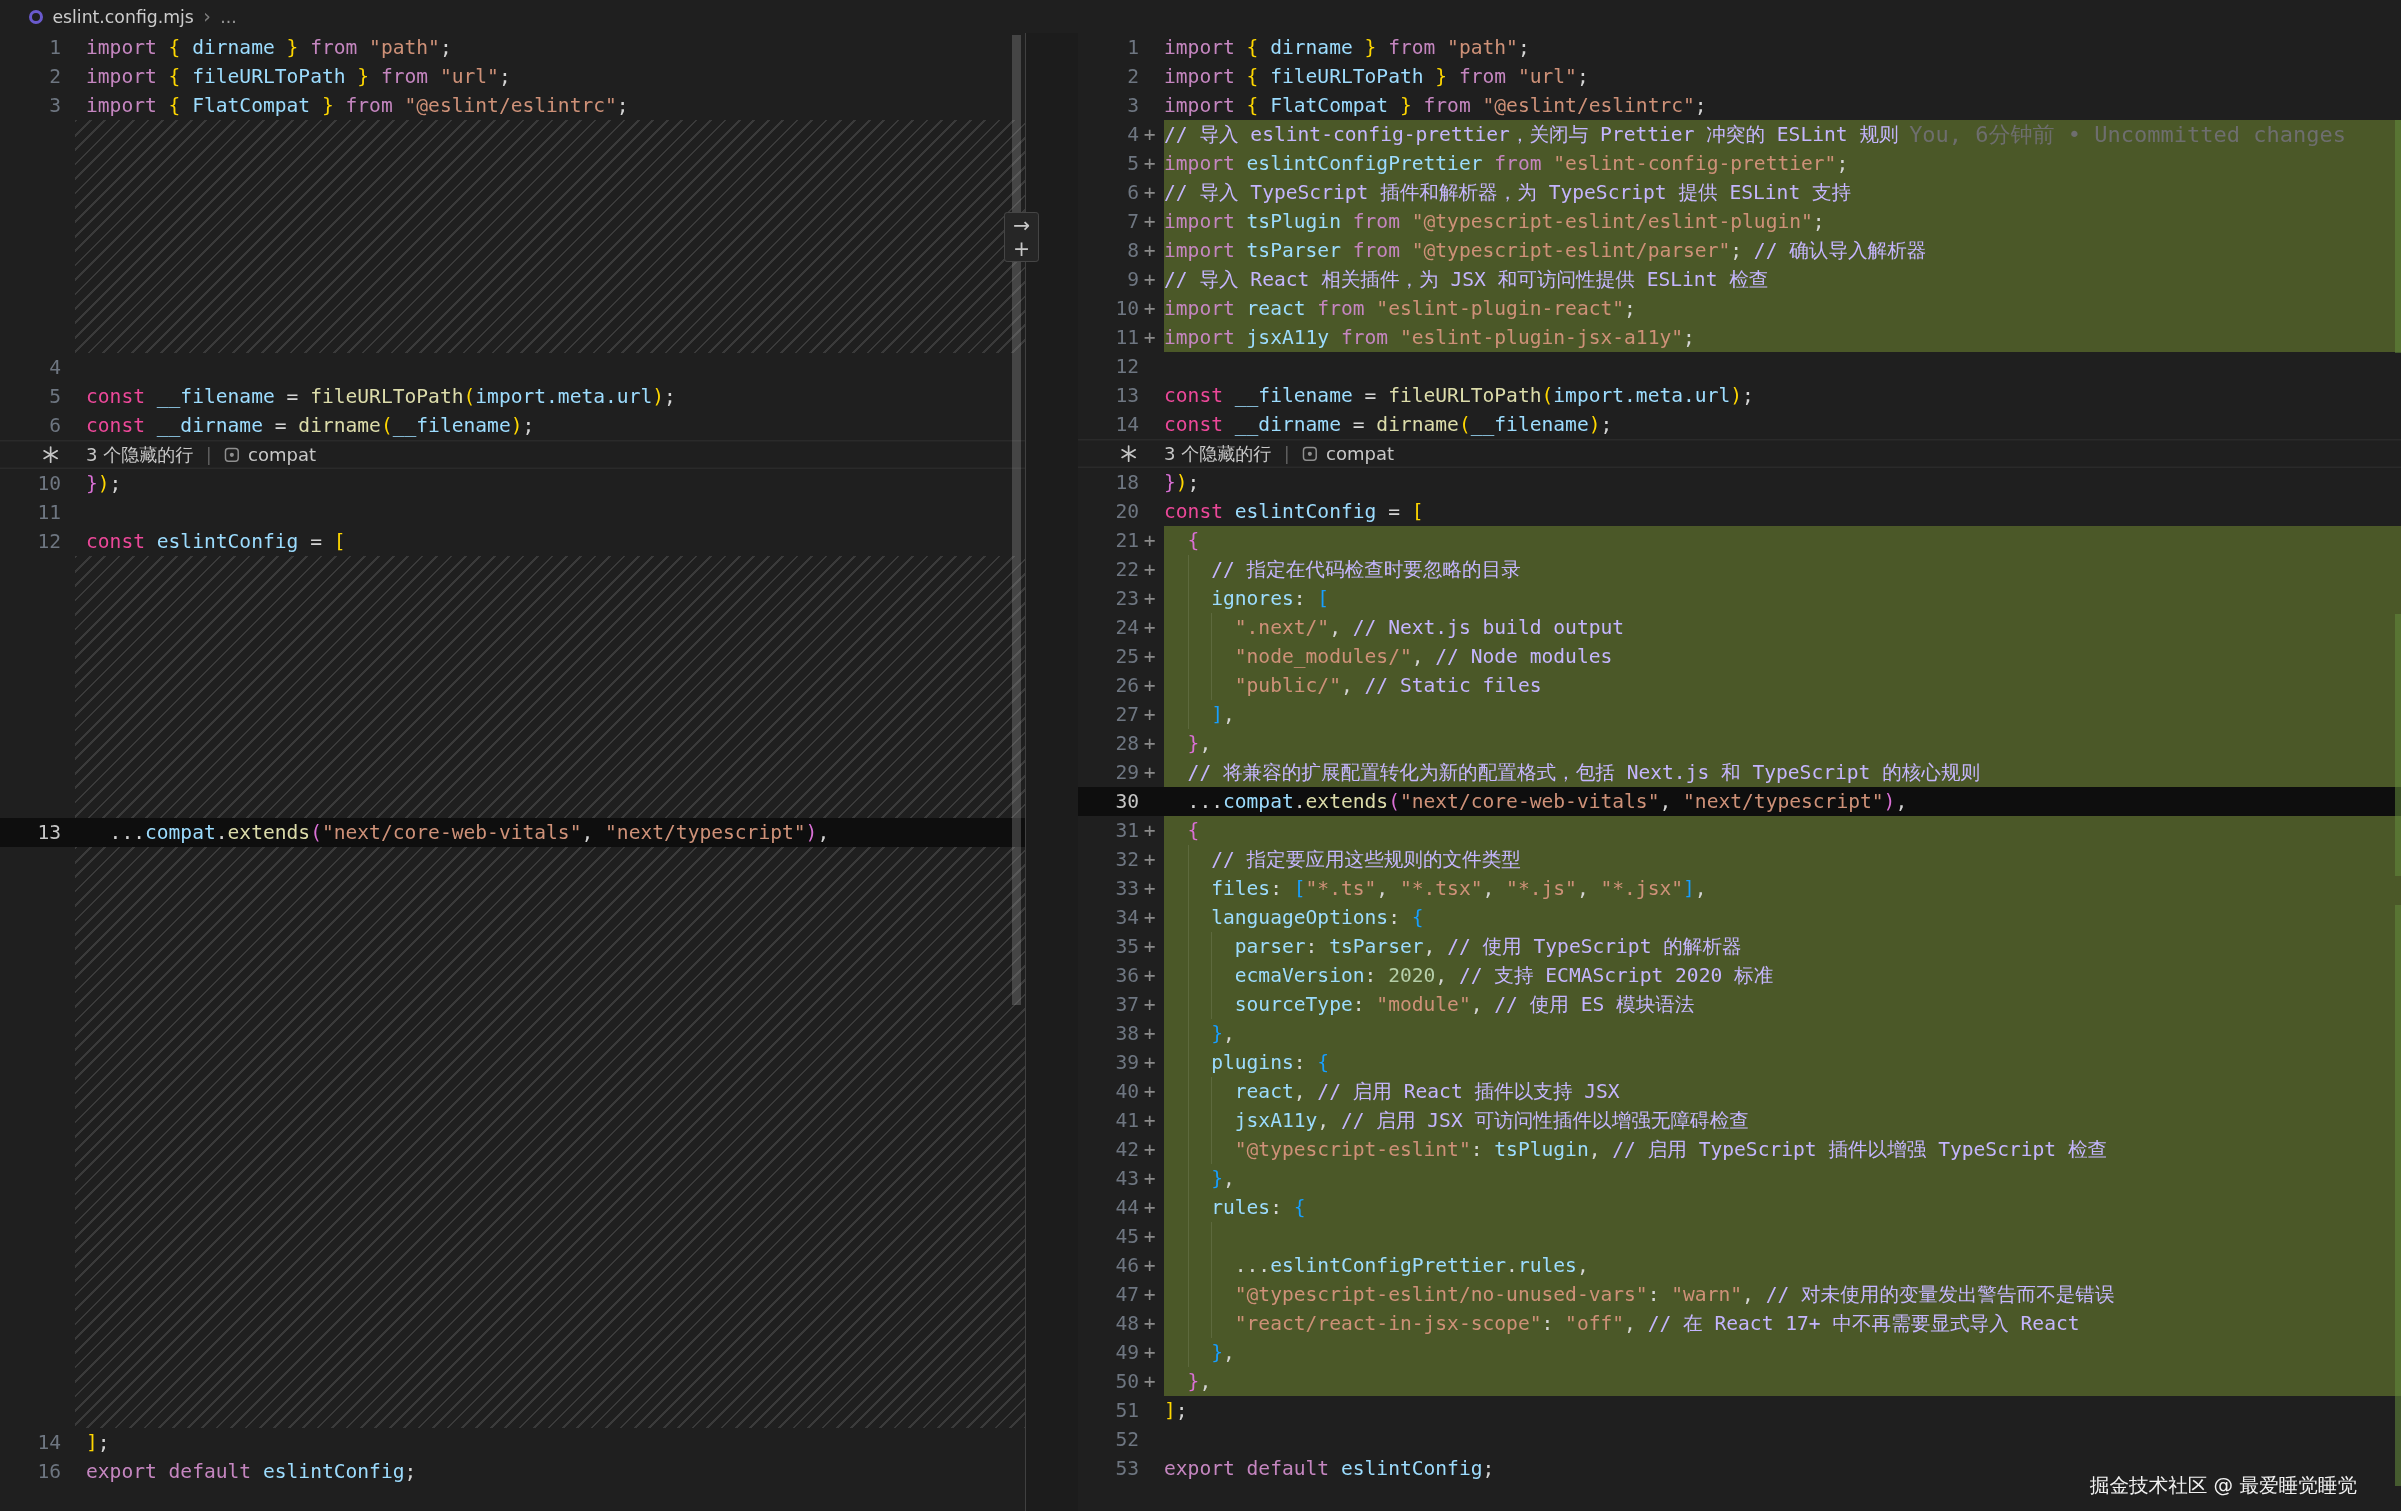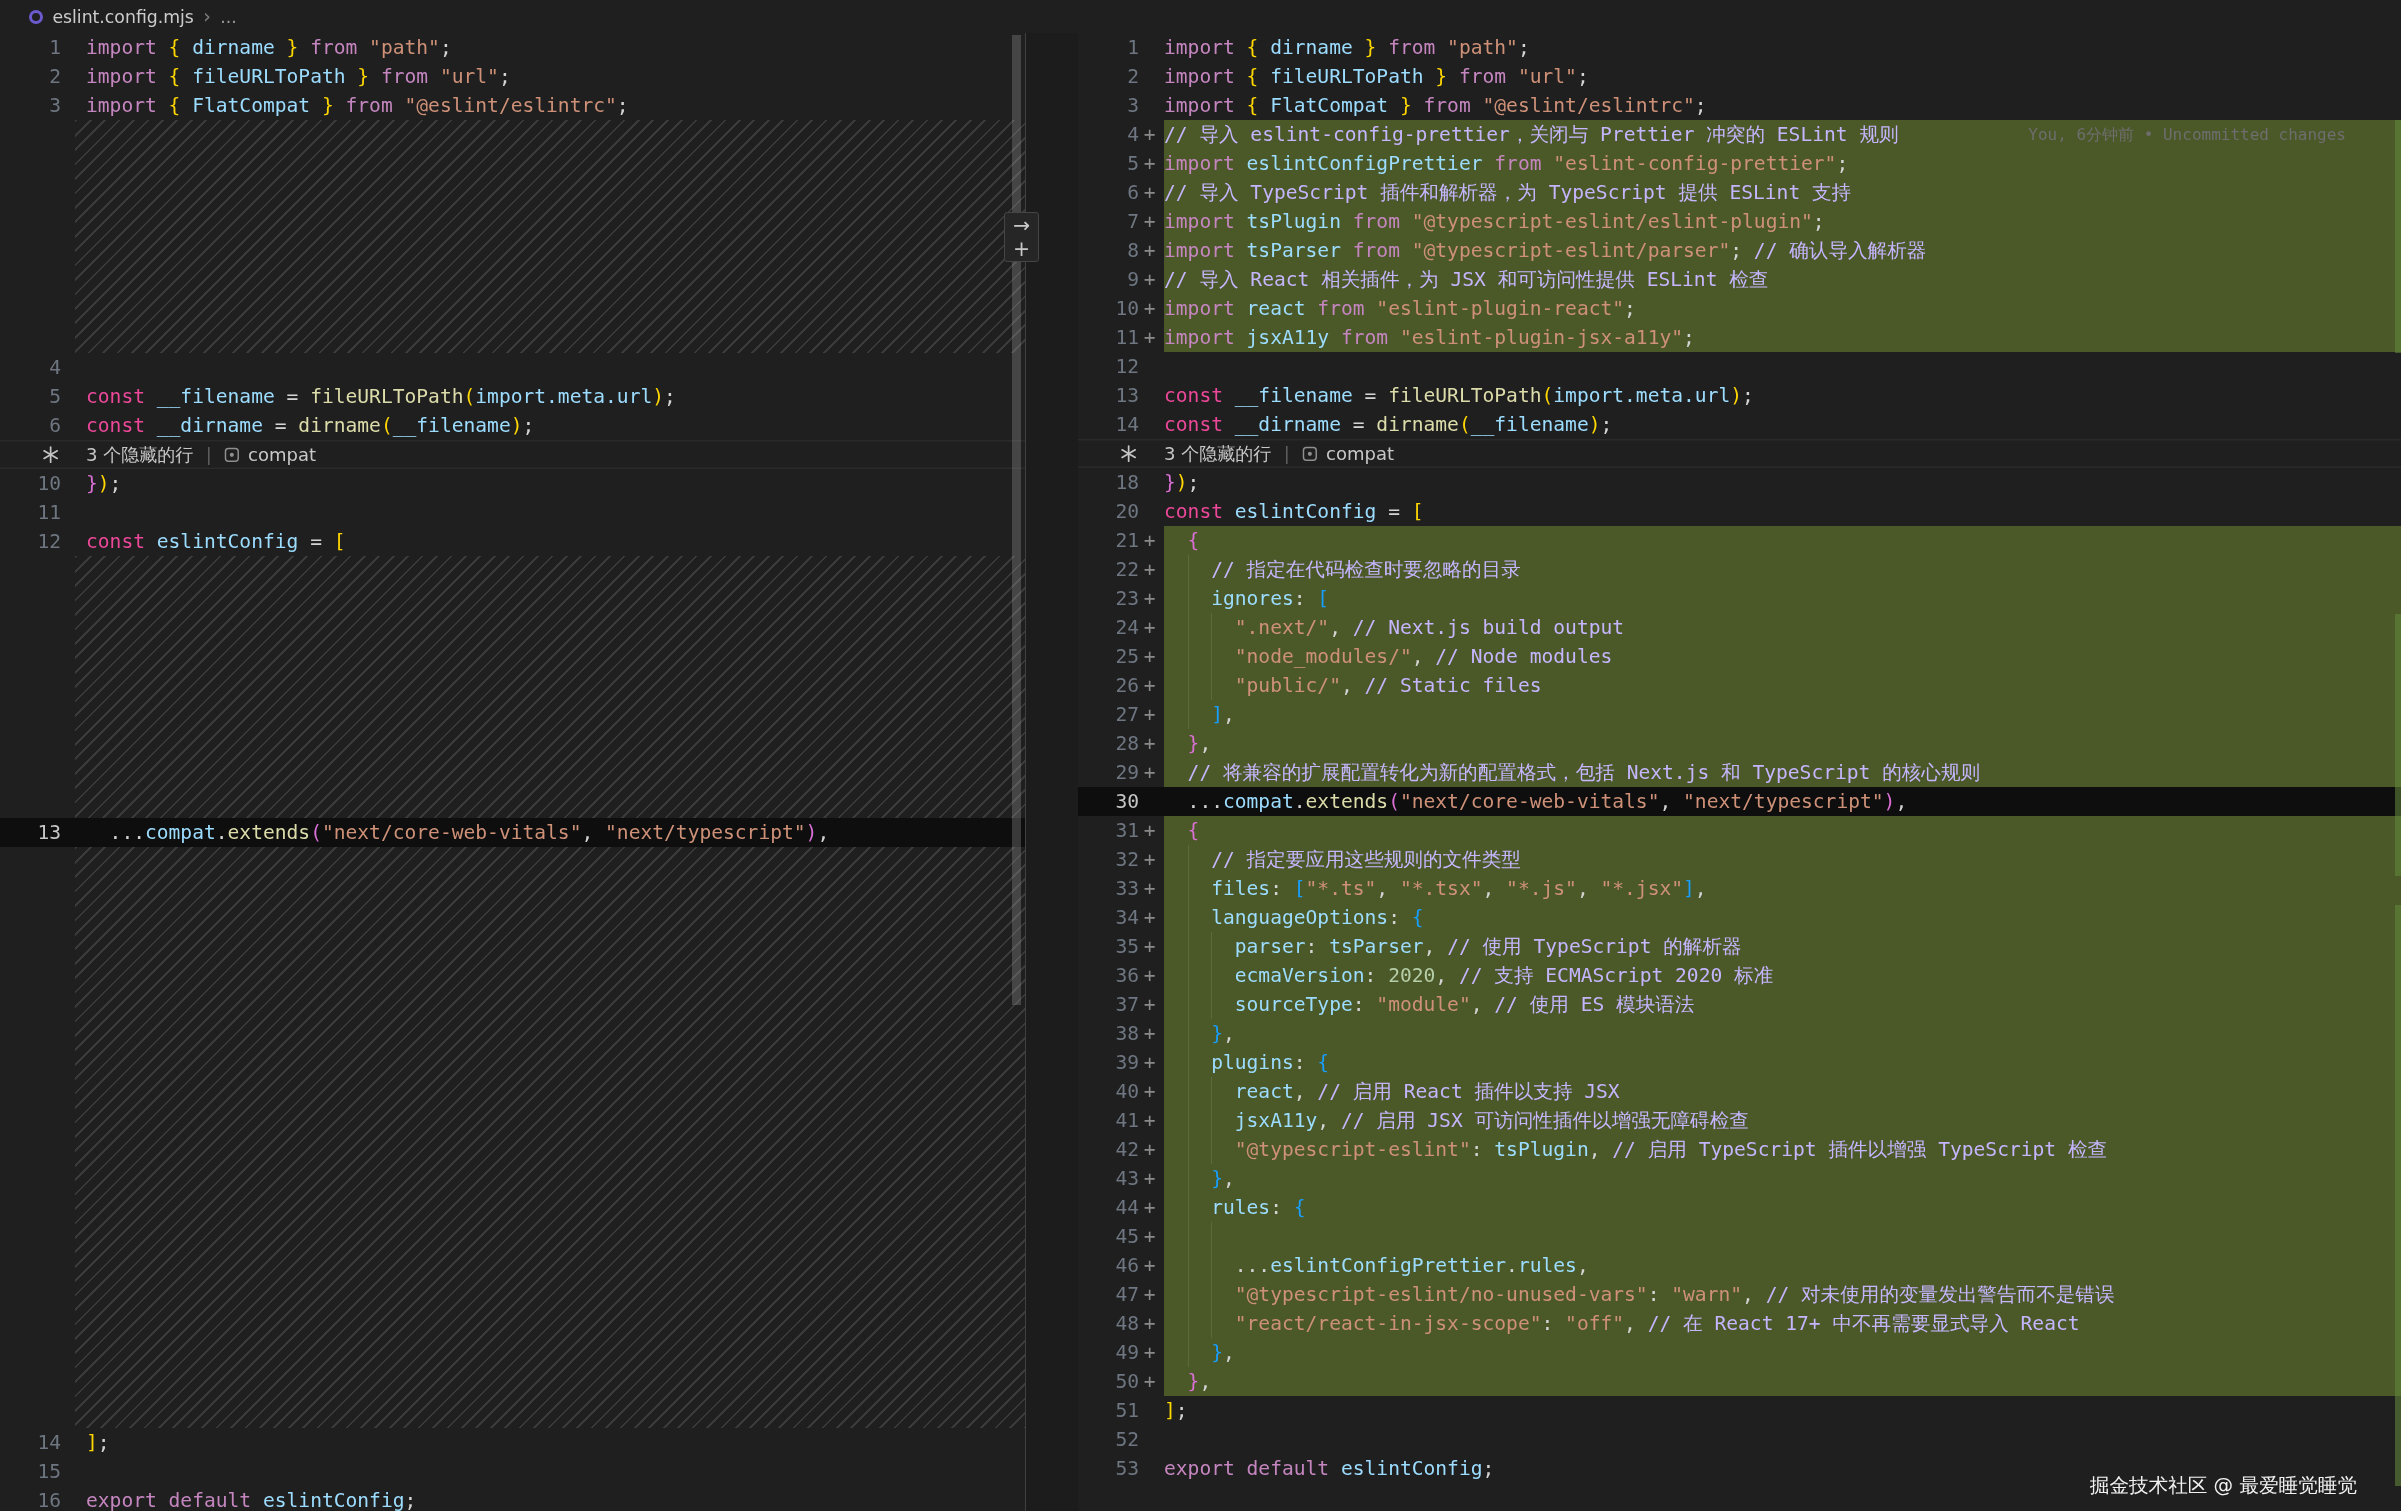--- a/index.html
+++ b/index.html
@@ -71,21 +71,21 @@
   .tk-m{color:#6a9955;}
   .row.add .tk-m{color:#c4b5fd;}
   .tk-p{color:#d4d4d4;}
   .tk-n{color:#b5cea8;}
   .tk-b1{color:#ffd700;}
   .tk-b2{color:#da70d6;}
   .tk-b3{color:#179fff;}
   
   .blame{
     position:absolute;right:55px;top:0;
-    color:#6e6e6e;font-size:16px;
+    color:#6e6e6e;font-size:22px;
     font-family:"DejaVu Sans Mono",monospace;
   }
   
   .scroll-thumb{
     position:absolute;top:1.6px;right:1.6px;width:9.4px;height:970px;
     background:rgba(160,160,160,0.30);
   }
   .ruler-mark{position:absolute;right:0;width:6.3px;background:rgba(100,140,60,0.55);}
   
   .diff-widget{
@@ -131,21 +131,20 @@
             <rect x="1.5" y="1.5" width="13" height="13" rx="3" fill="none" stroke="#8f8f8f" stroke-width="1.5"></rect>
             <circle cx="8" cy="8" r="2.1" fill="#8f8f8f"></circle>
           </svg></span><span class="fold-symbol">compat</span></div>
       <div class="row"><div class="gutter">10</div><div class="plusbox"></div><div class="code"><span class="tk-b2">}</span><span class="tk-b1">)</span><span class="tk-p">;</span></div></div>
       <div class="row"><div class="gutter">11</div><div class="plusbox"></div><div class="code"></div></div>
       <div class="row"><div class="gutter">12</div><div class="plusbox"></div><div class="code"><span class="tk-c">const</span><span class="tk-v"> eslintConfig</span><span class="tk-p"> = </span><span class="tk-b1">[</span></div></div>
       <div class="row spacer" style="height: 262px;"><div class="hatch"></div></div>
       <div class="row hl"><div class="gutter">13</div><div class="plusbox"></div><div class="code"><span class="tk-p">  ...</span><span class="tk-v">compat</span><span class="tk-p">.</span><span class="tk-f">extends</span><span class="tk-b2">(</span><span class="tk-s">"next/core-web-vitals"</span><span class="tk-p">, </span><span class="tk-s">"next/typescript"</span><span class="tk-b2">)</span><span class="tk-p">,</span></div></div>
       <div class="row spacer" style="height: 581px;"><div class="hatch"></div></div>
       <div class="row"><div class="gutter">14</div><div class="plusbox"></div><div class="code"><span class="tk-b1">]</span><span class="tk-p">;</span></div></div>
-      <div class="row"><div class="gutter">15</div><div class="plusbox"></div><div class="code"></div></div>
       <div class="row"><div class="gutter">16</div><div class="plusbox"></div><div class="code"><span class="tk-k">export</span><span class="tk-k"> default</span><span class="tk-v"> eslintConfig</span><span class="tk-p">;</span></div></div>
     </div>
   <div class="sash"></div>
   <div class="pane pane-right" id="pane-right">
       <div class="row"><div class="gutter">1</div><div class="plusbox"></div><div class="code"><span class="tk-k">import</span><span class="tk-b1"> {</span><span class="tk-v"> dirname</span><span class="tk-b1"> }</span><span class="tk-k"> from</span><span class="tk-s"> "path"</span><span class="tk-p">;</span></div></div>
       <div class="row"><div class="gutter">2</div><div class="plusbox"></div><div class="code"><span class="tk-k">import</span><span class="tk-b1"> {</span><span class="tk-v"> fileURLToPath</span><span class="tk-b1"> }</span><span class="tk-k"> from</span><span class="tk-s"> "url"</span><span class="tk-p">;</span></div></div>
       <div class="row"><div class="gutter">3</div><div class="plusbox"></div><div class="code"><span class="tk-k">import</span><span class="tk-b1"> {</span><span class="tk-v"> FlatCompat</span><span class="tk-b1"> }</span><span class="tk-k"> from</span><span class="tk-s"> "@eslint/eslintrc"</span><span class="tk-p">;</span></div></div>
       <div class="row add"><div class="gutter">4</div><div class="plusbox">+</div><div class="code"><span class="tk-m">// 导入 eslint-config-prettier，关闭与 Prettier 冲突的 ESLint 规则</span><span class="blame">You, 6分钟前 • Uncommitted changes</span></div></div>
       <div class="row add"><div class="gutter">5</div><div class="plusbox">+</div><div class="code"><span class="tk-k">import</span><span class="tk-v"> eslintConfigPrettier</span><span class="tk-k"> from</span><span class="tk-s"> "eslint-config-prettier"</span><span class="tk-p">;</span></div></div>
       <div class="row add"><div class="gutter">6</div><div class="plusbox">+</div><div class="code"><span class="tk-m">// 导入 TypeScript 插件和解析器，为 TypeScript 提供 ESLint 支持</span></div></div>

